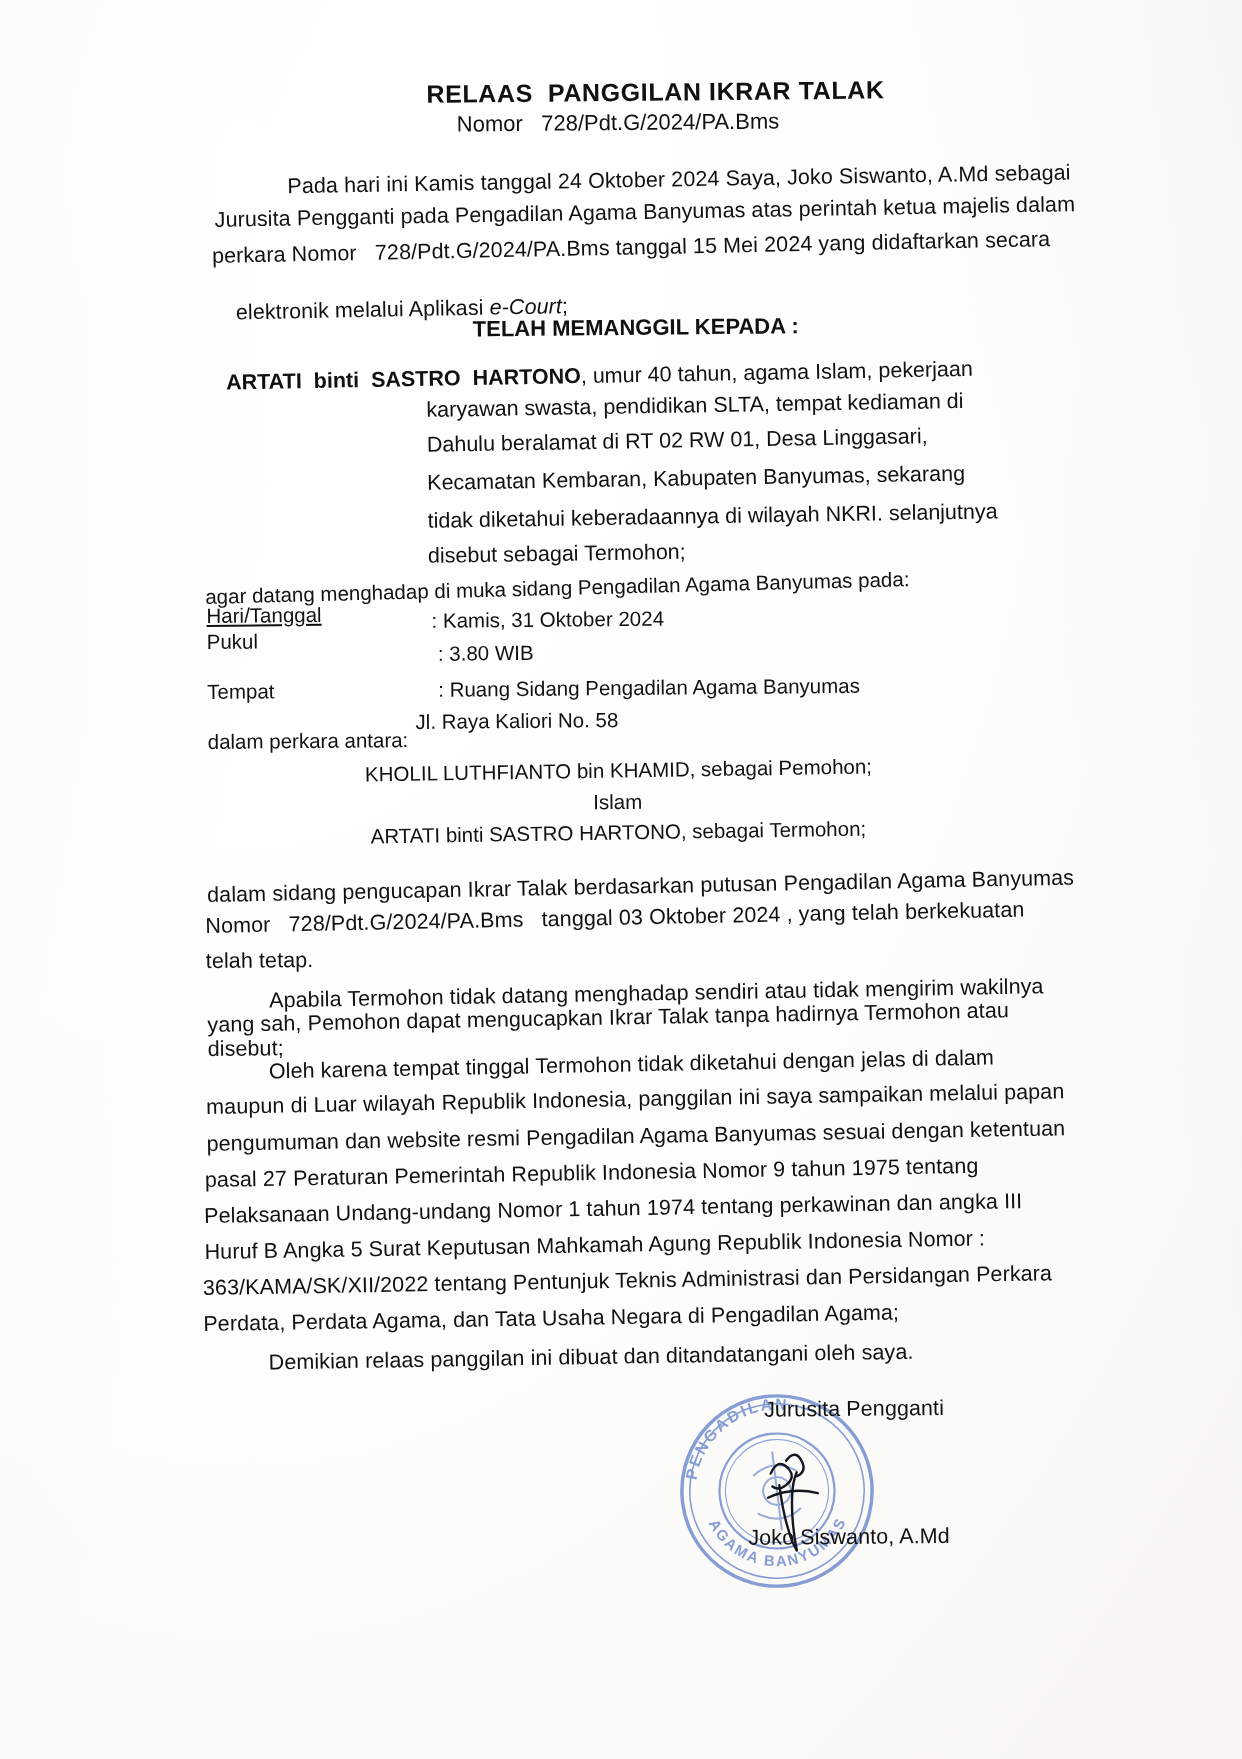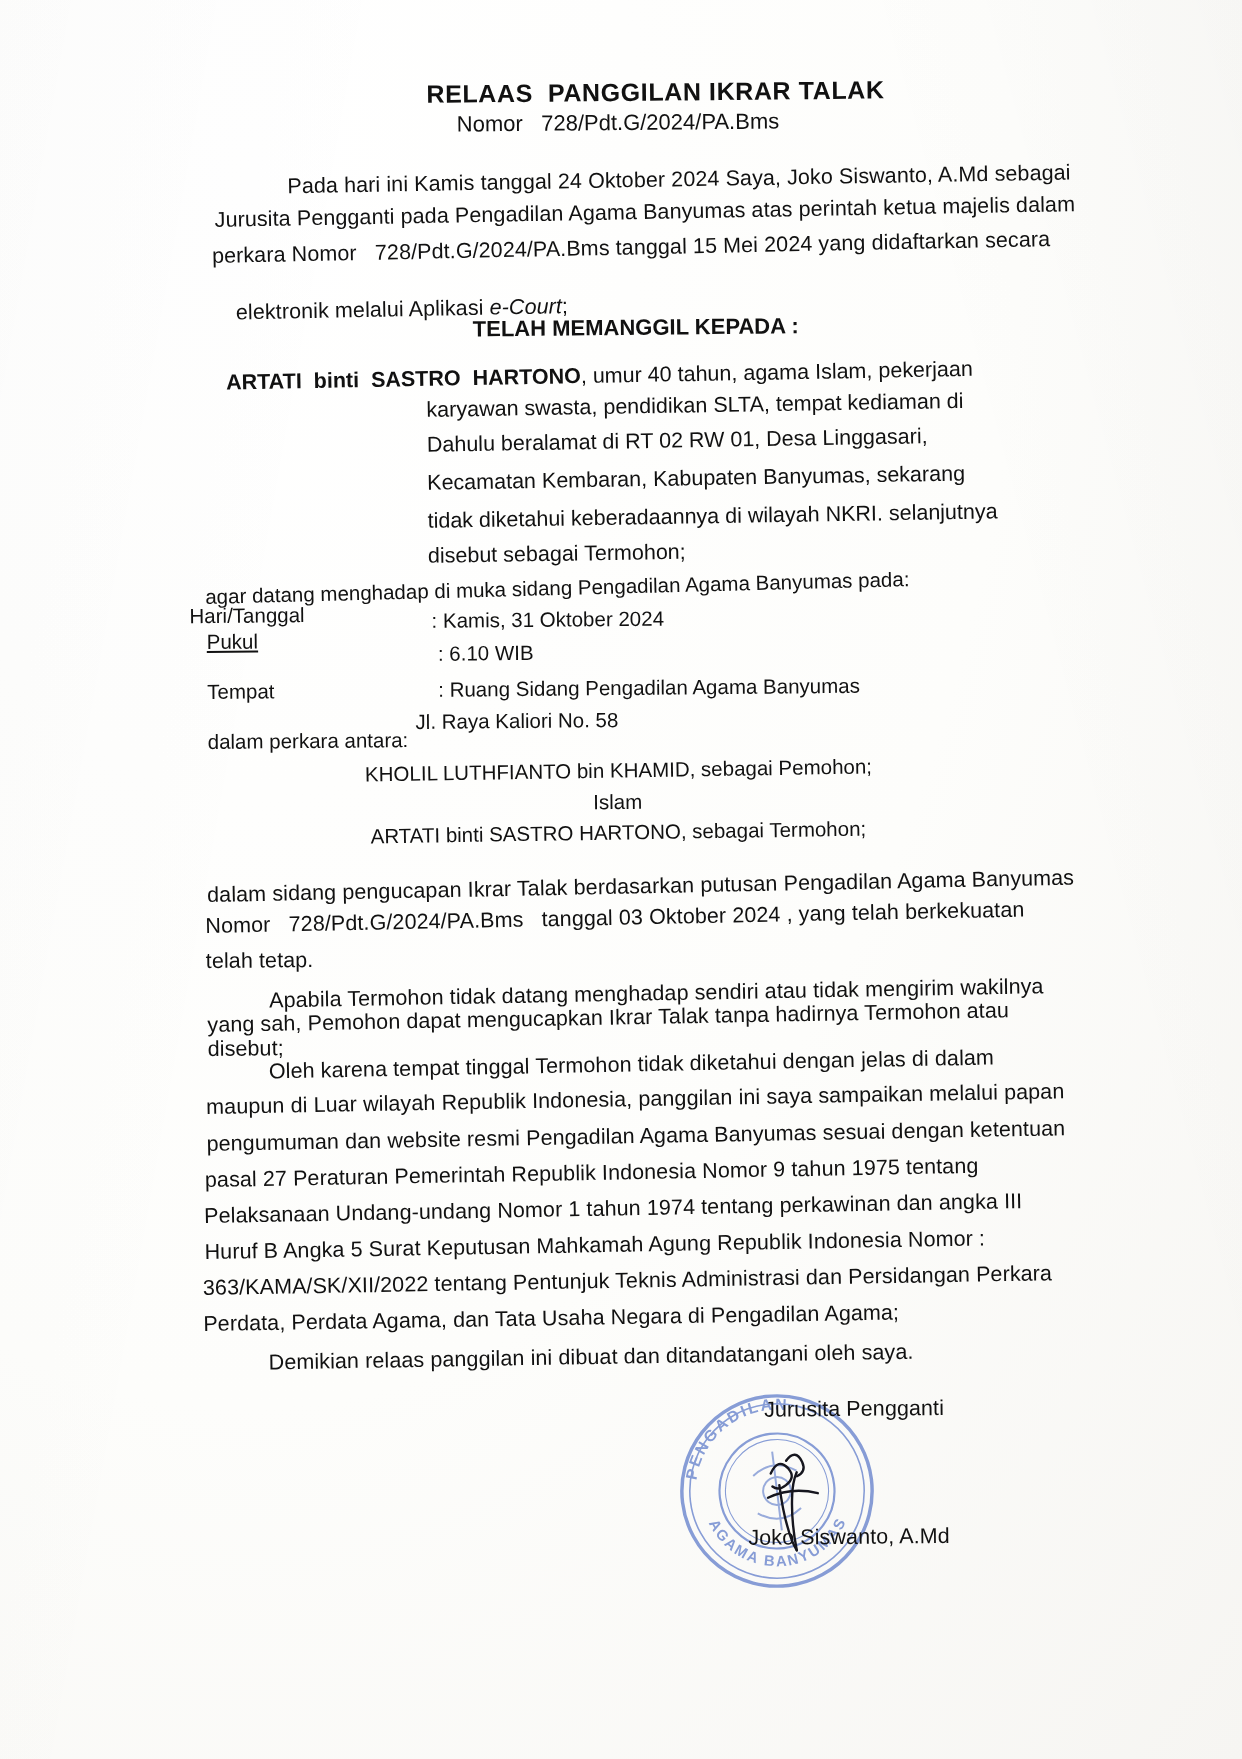--- a/index.html
+++ b/index.html
@@ -129,25 +129,25 @@
     <span class="b">ARTATI  binti  SASTRO  HARTONO</span><span>, umur 40 tahun, agama Islam, pekerjaan</span>
   </div>
   <div class="tx name-line sk" style="left:429px;top:397px;transform:rotate(-0.4deg);">karyawan swasta, pendidikan SLTA, tempat kediaman di</div>
   <div class="tx name-line sk" style="left:429px;top:432px;transform:rotate(-0.45deg);">Dahulu beralamat di RT 02 RW 01, Desa Linggasari,</div>
   <div class="tx name-line sk" style="left:429px;top:470px;transform:rotate(-0.45deg);">Kecamatan Kembaran, Kabupaten Banyumas, sekarang</div>
   <div class="tx name-line sk" style="left:429px;top:508px;transform:rotate(-0.4deg);">tidak diketahui keberadaannya di wilayah NKRI. selanjutnya</div>
   <div class="tx name-line sk" style="left:429px;top:543px;transform:rotate(-0.35deg);">disebut sebagai Termohon;</div>
 
   <div class="tx small-line sk" style="left:206px;top:582px;transform:rotate(-0.9deg);">agar datang menghadap di muka sidang Pengadilan Agama Banyumas pada:</div>
 
-  <div class="tx small-line" style="left:190px;top:601px;">Hari/Tanggal</div>
+  <div class="tx small-line" style="left:207px;top:601px;text-decoration:underline;">Hari/Tanggal</div>
   <div class="tx small-line" style="left:432px;top:608px;">: Kamis, 31 Oktober 2024</div>
 
-  <div class="tx small-line" style="left:207px;top:627px;text-decoration:underline;">Pukul</div>
-  <div class="tx small-line" style="left:438px;top:641px;">: 6.10 WIB</div>
+  <div class="tx small-line" style="left:207px;top:627px;">Pukul</div>
+  <div class="tx small-line" style="left:438px;top:641px;">: 3.80 WIB</div>
 
   <div class="tx small-line" style="left:207px;top:665px;margin-top:12px;">Tempat</div>
   <div class="tx small-line" style="left:438px;top:677px;">: Ruang Sidang Pengadilan Agama Banyumas</div>
 
   <div class="tx small-line" style="left:415px;top:709px;">Jl. Raya Kaliori No. 58</div>
 
   <div class="tx small-line" style="left:207px;top:727px;">dalam perkara antara:</div>
   <div class="tx small-line sk" style="left:364px;top:761px;transform:rotate(-0.35deg);">KHOLIL LUTHFIANTO bin KHAMID, sebagai Pemohon;</div>
   <div class="tx small-line" style="left:592px;top:791px;">Islam</div>
   <div class="tx small-line sk" style="left:369px;top:823px;transform:rotate(-0.35deg);">ARTATI binti SASTRO HARTONO, sebagai Termohon;</div>

